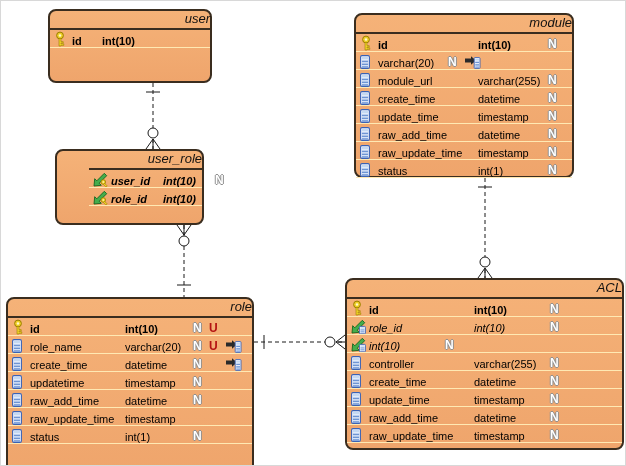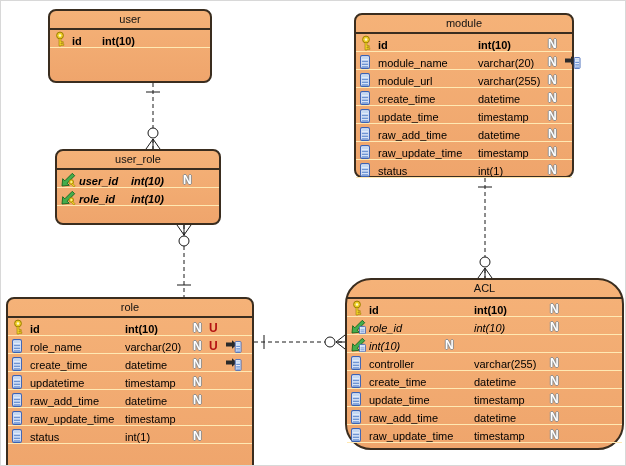--- a/index.html
+++ b/index.html
@@ -8,22 +8,22 @@
     font-family:"Liberation Sans",sans-serif;font-size:11px;color:#000;
     overflow:hidden;border:1px solid #d8d8d8;box-sizing:border-box;
   }
   .rel-overlay{position:absolute;left:0;top:0;z-index:1;}
   .etable{
     position:absolute;z-index:2;box-sizing:border-box;
     background:linear-gradient(#f5b278,#efa56c);
     border:2px solid #3a2d1f;border-radius:8px;
   }
   .t-header{
-    height:17px;line-height:16px;text-align:center;
-    border-bottom:2px solid #3a2d1f;font-size:11px;color:#111;
+    height:17px;line-height:16px;text-align:right;
+    border-bottom:2px solid #3a2d1f;font-size:13px;color:#111;font-style:italic;
   }
   .row{
     display:flex;align-items:flex-end;height:17px;
     border-bottom:1px solid #ffe9b3;padding-left:4px;box-sizing:content-box;
   }
   .icn{width:18px;display:flex;align-items:center;flex:none;}
   .fn{flex:none;white-space:nowrap;overflow:visible;}
   .ft{flex:none;white-space:nowrap;}
   .pk .fn,.pk .ft{font-weight:bold;}
   .pkfk .fn,.pkfk .ft{font-weight:bold;font-style:italic;}
@@ -135,21 +135,20 @@
       <span class="fn">id</span>
       <span class="ft">int(10)</span>
       <span class="bN">N</span>
     </div>
     <div class="row">
       <span class="icn">
           <svg width="10" height="14">
             <use href="#ic-col"></use>
           </svg>
         </span>
-      <span class="fn">module_name</span>
       <span class="ft">varchar(20)</span>
       <span class="bN">N</span>
       <span class="bI">
           <svg width="17" height="14">
             <use href="#ic-index"></use>
           </svg>
         </span>
     </div>
     <div class="row">
       <span class="icn">
@@ -206,21 +205,21 @@
           <svg width="10" height="14">
             <use href="#ic-col"></use>
           </svg>
         </span>
       <span class="fn">status</span>
       <span class="ft">int(1)</span>
       <span class="bN">N</span>
     </div>
   </div>
 
-  <div class="etable tbl-user_role" style="left:54px;top:148px;width:166px;height:76px;">
+  <div class="etable tbl-user_role" style="left:54px;top:148px;width:149px;height:76px;padding-left:32px;">
     <div class="t-header">user_role</div>
     <div class="row pkfk">
       <span class="icn">
           <svg width="15" height="15">
             <use href="#ic-fk-key"></use>
           </svg>
         </span>
       <span class="fn">user_id</span>
       <span class="ft">int(10)</span>
       <span class="bN">N</span>
@@ -315,21 +314,21 @@
           <svg width="10" height="14">
             <use href="#ic-col"></use>
           </svg>
         </span>
       <span class="fn">status</span>
       <span class="ft">int(1)</span>
       <span class="bN">N</span>
     </div>
   </div>
 
-  <div class="etable tbl-acl" style="left:344px;top:277px;width:279px;height:172px;border-radius:26px;">
+  <div class="etable tbl-acl" style="left:344px;top:277px;width:279px;height:172px;">
     <div class="t-header">ACL</div>
     <div class="row pk">
       <span class="icn">
           <svg width="13" height="16">
             <use href="#ic-key"></use>
           </svg>
         </span>
       <span class="fn">id</span>
       <span class="ft">int(10)</span>
       <span class="bN">N</span>

